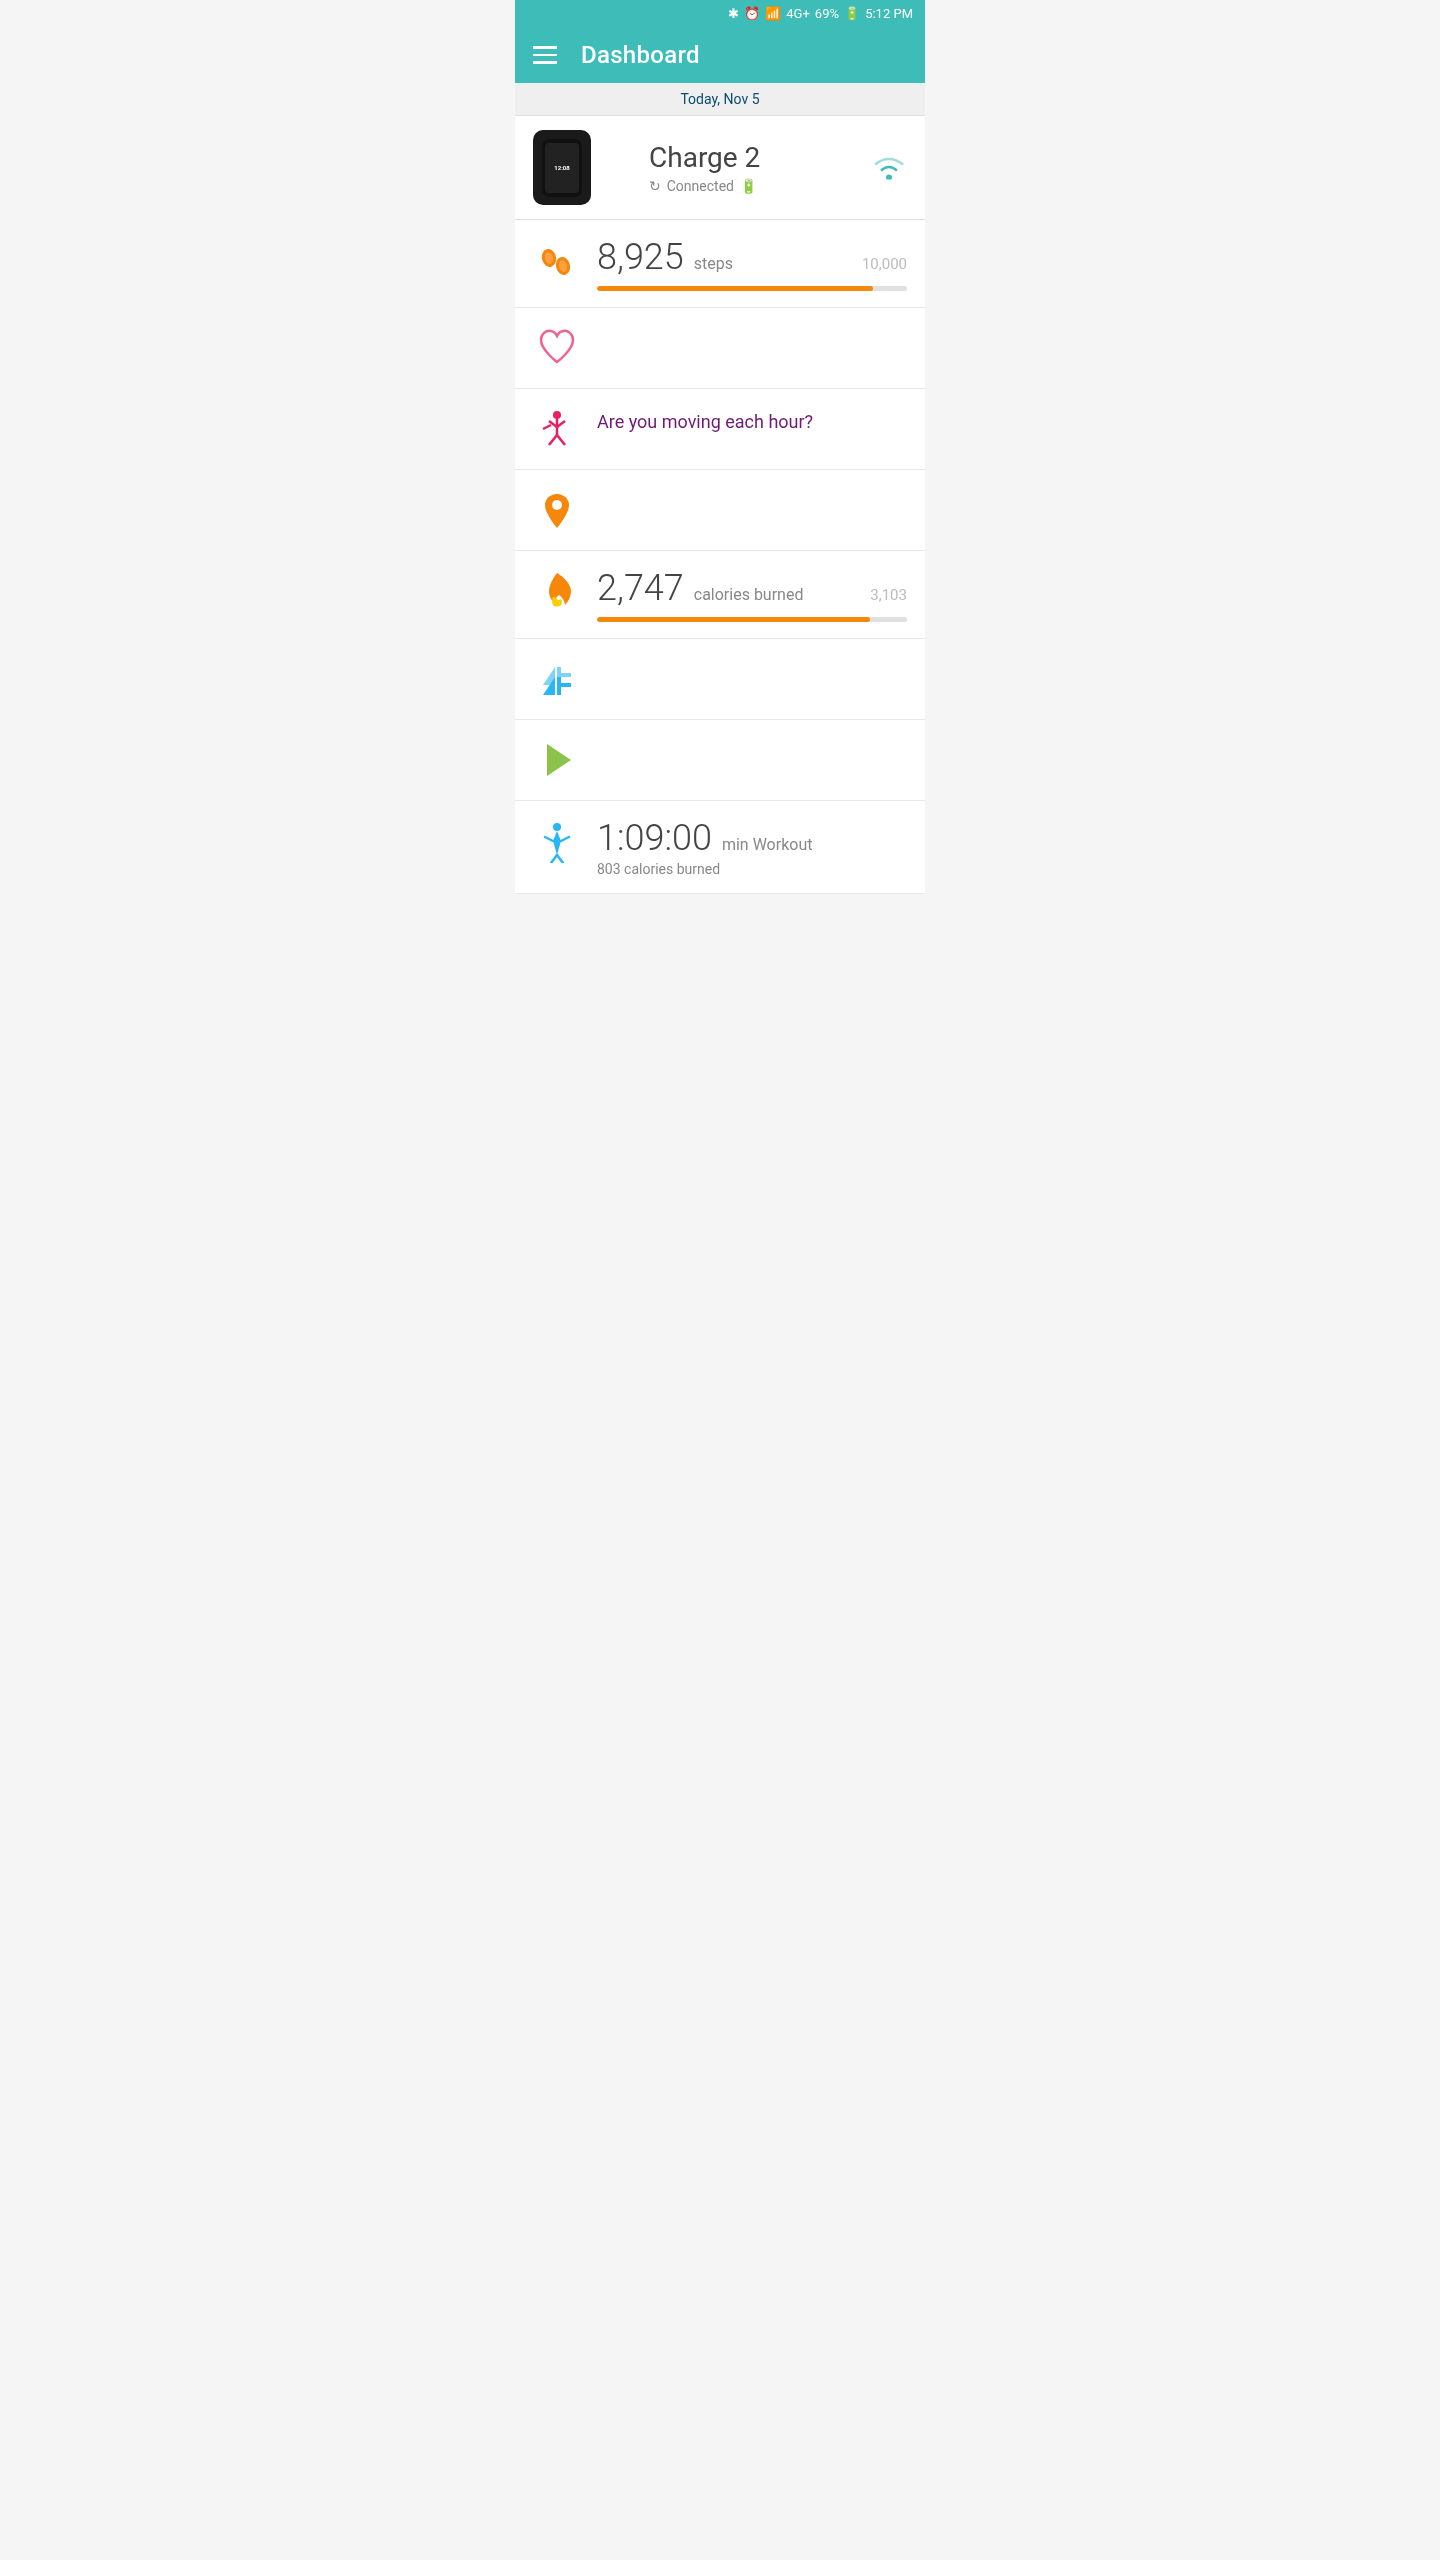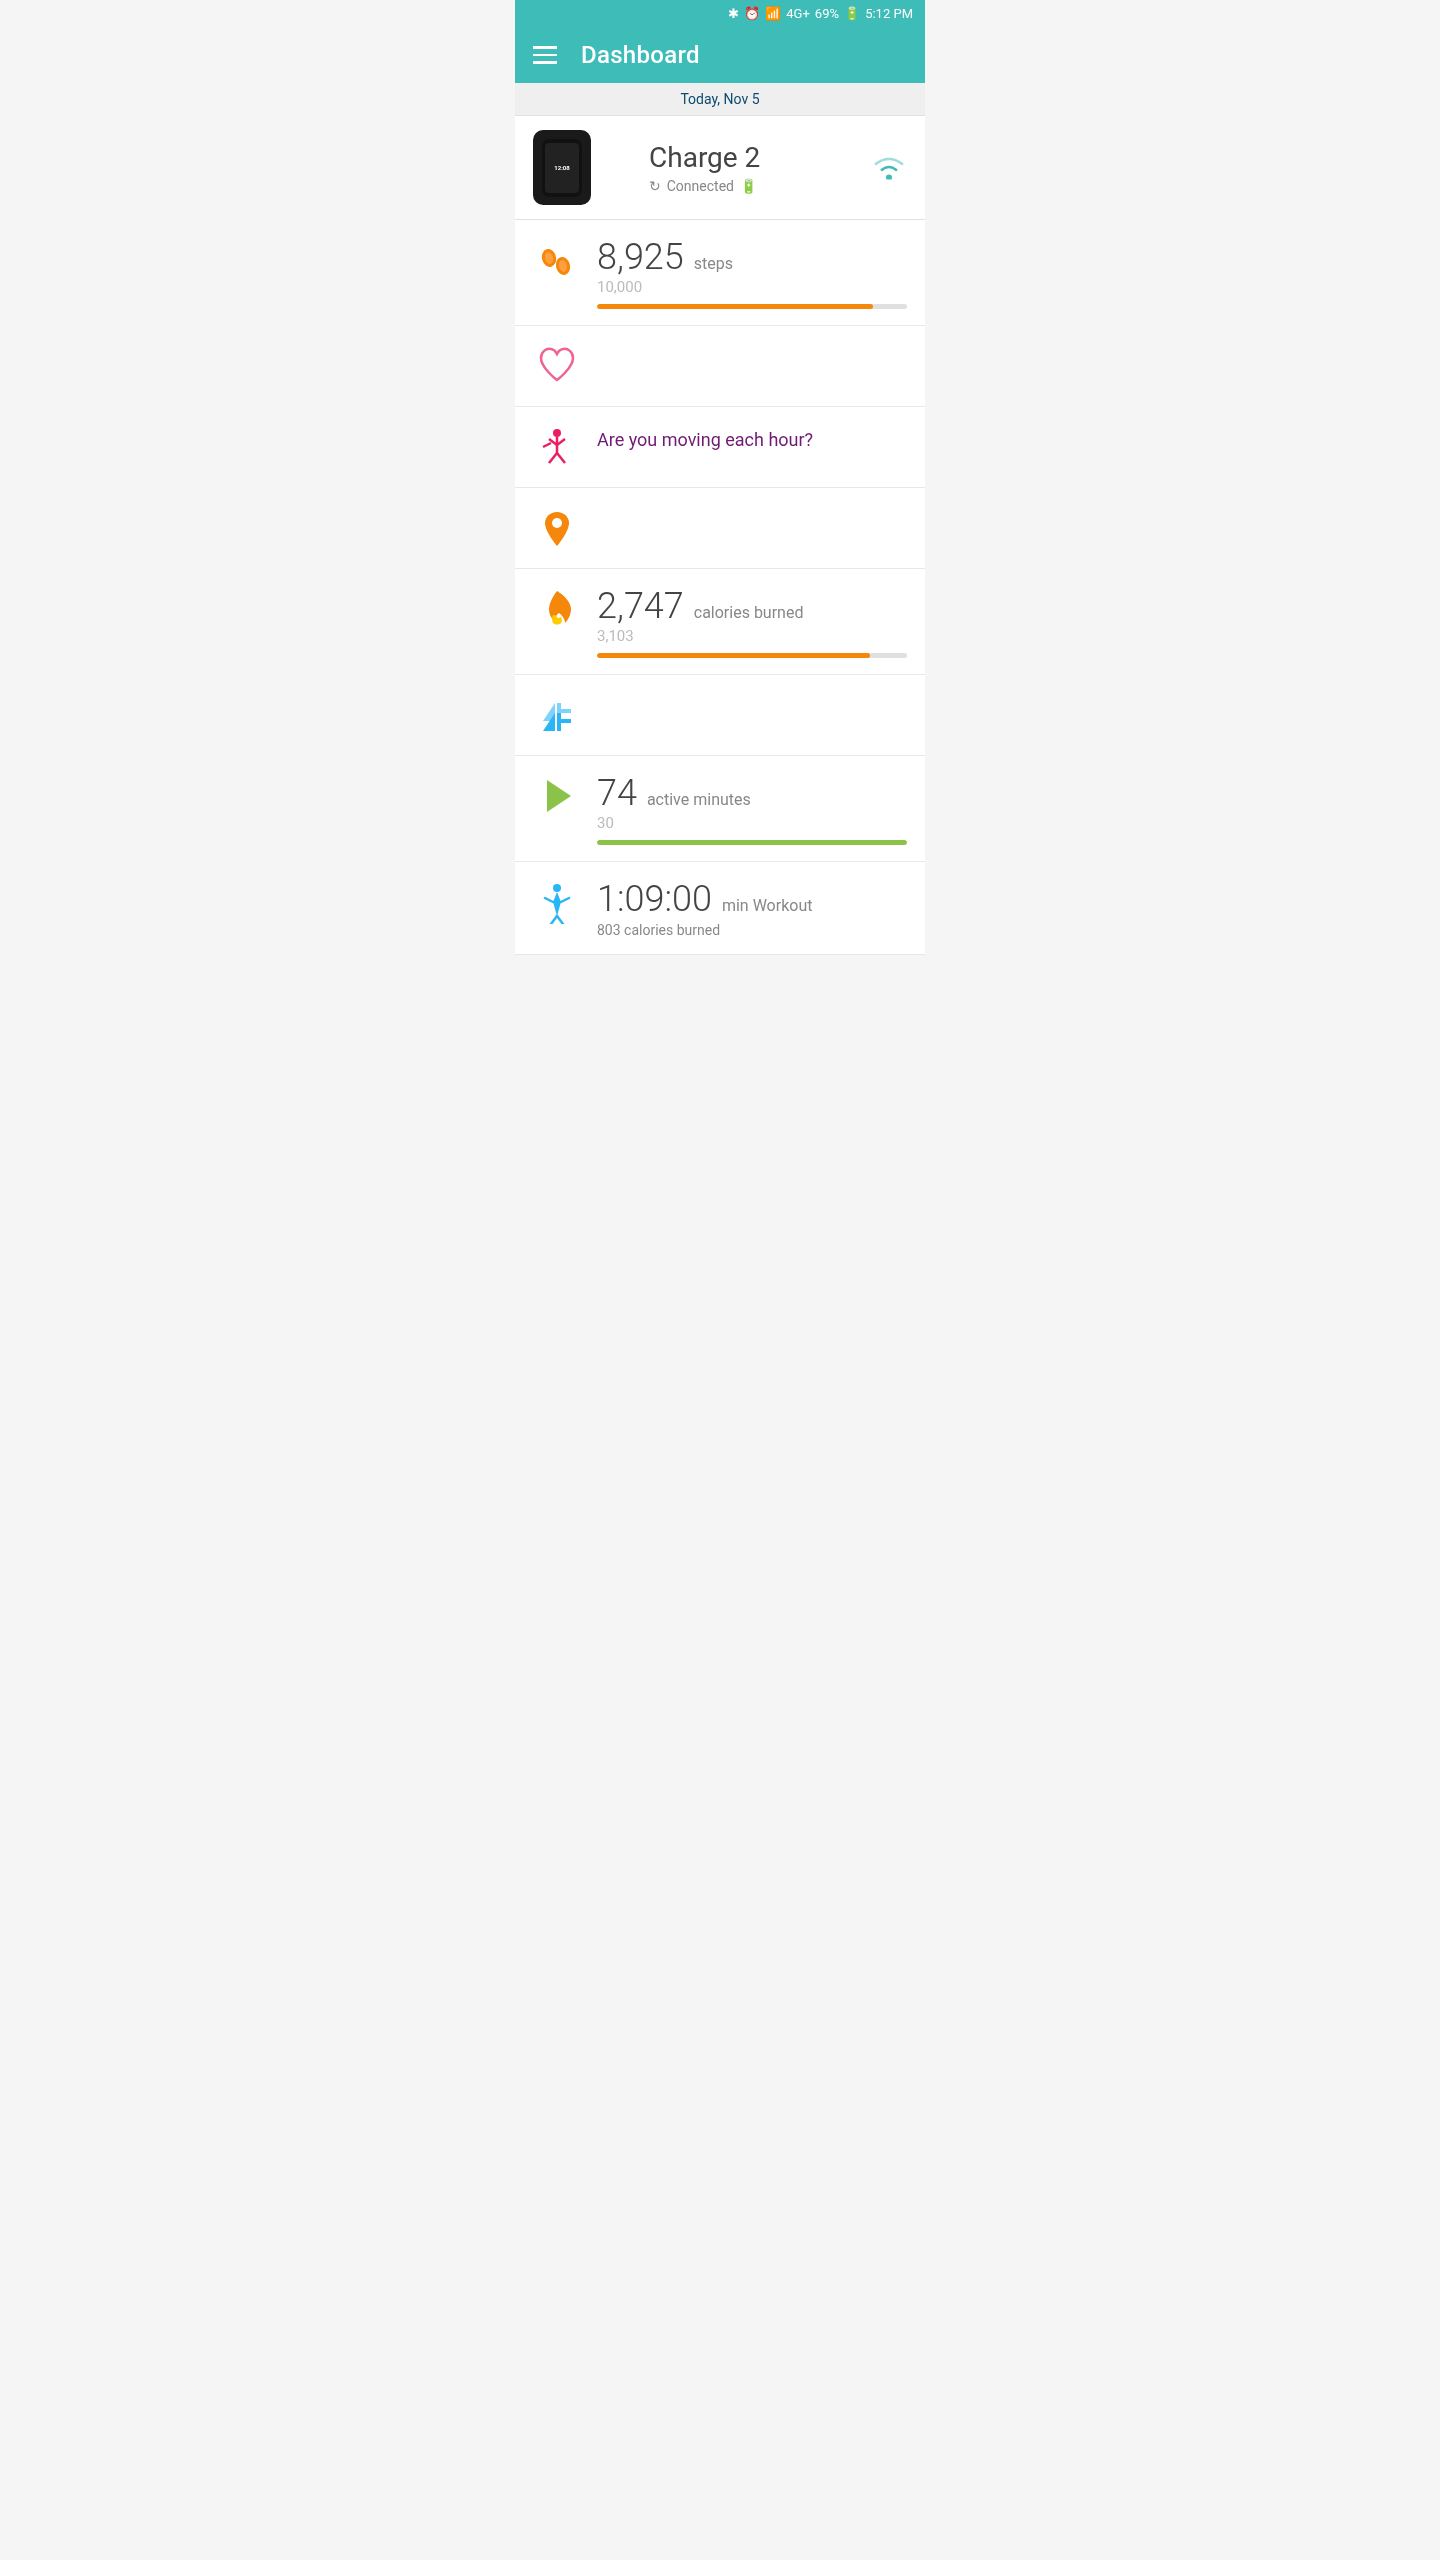--- a/index.html
+++ b/index.html
@@ -175,21 +175,20 @@
     }
 
     .metric-content {
       flex: 1;
     }
 
     .metric-value-row {
       display: flex;
       align-items: baseline;
       justify-content: space-between;
-      flex-direction: column;
     }
 
     .metric-value {
       font-size: 36px;
       font-weight: 300;
       color: #444;
     }
 
     .metric-unit {
       font-size: 16px;
@@ -406,32 +405,20 @@
     </svg>
   </div>
 </div>
 
 <div class="metric-row">
   <div class="metric-icon active-icon">
     <svg width="44" height="44" viewBox="0 0 44 44">
       <polygon points="12,6 36,22 12,38" fill="#8bc34a"></polygon>
     </svg>
   </div>
-  <div class="metric-content">
-    <div class="metric-value-row">
-      <div>
-        <span class="metric-value">74</span>
-        <span class="metric-unit">active minutes</span>
-      </div>
-      <span class="metric-goal">30</span>
-    </div>
-    <div class="progress-bar-container">
-      <div class="progress-bar-fill green-fill" style="width:100%"></div>
-    </div>
-  </div>
 </div>
 
 <div class="metric-row">
   <div class="metric-icon workout-icon">
     <svg width="44" height="44" viewBox="0 0 44 44">
       <circle cx="22" cy="8" r="4" fill="#29b6f6"></circle>
       <path d="M22 12 L18 22 L22 36 L26 22 Z" fill="#29b6f6"></path>
       <path d="M18 22 L10 18" stroke="#29b6f6" stroke-width="2.5" stroke-linecap="round"></path>
       <path d="M26 22 L34 18" stroke="#29b6f6" stroke-width="2.5" stroke-linecap="round"></path>
       <path d="M22 36 L16 44" stroke="#29b6f6" stroke-width="2.5" stroke-linecap="round"></path>

